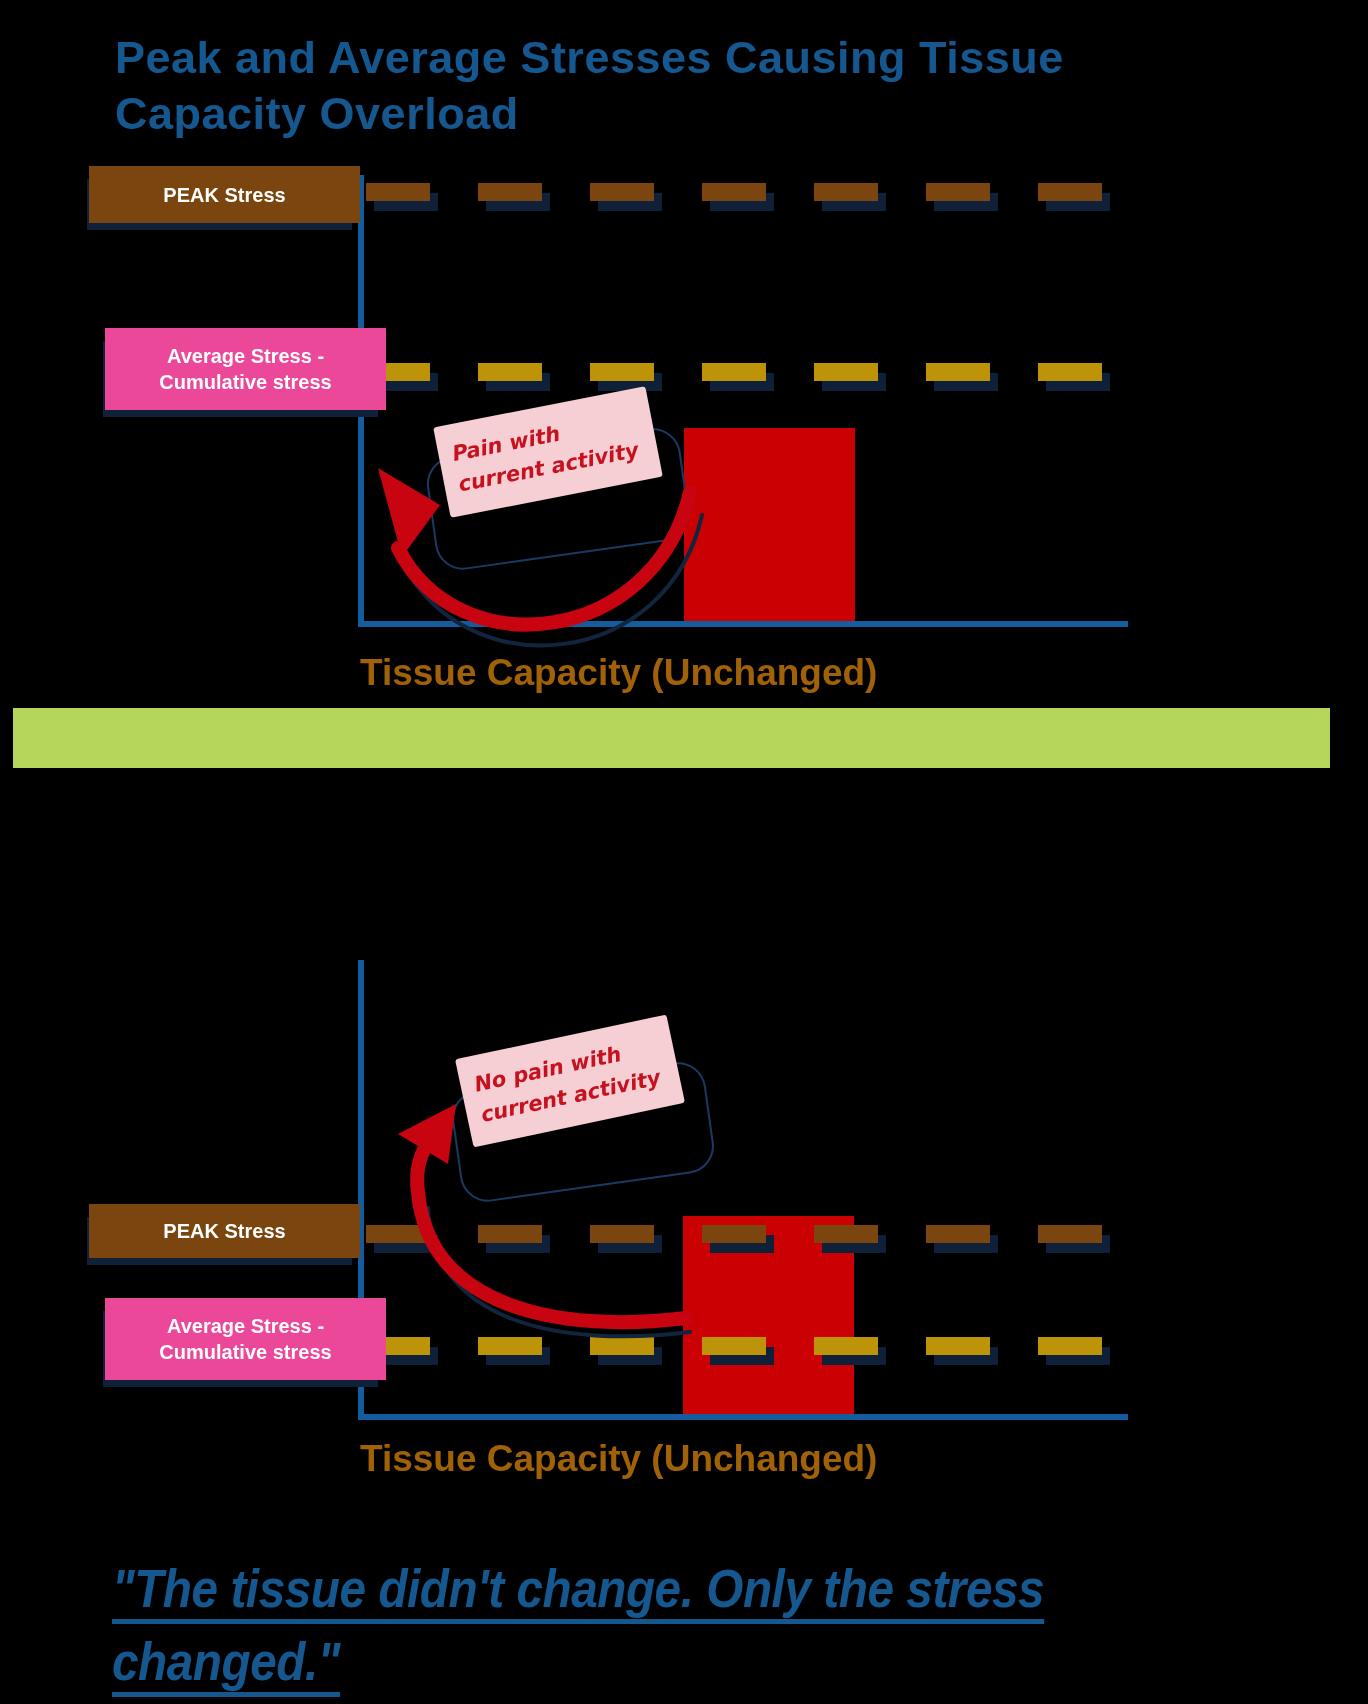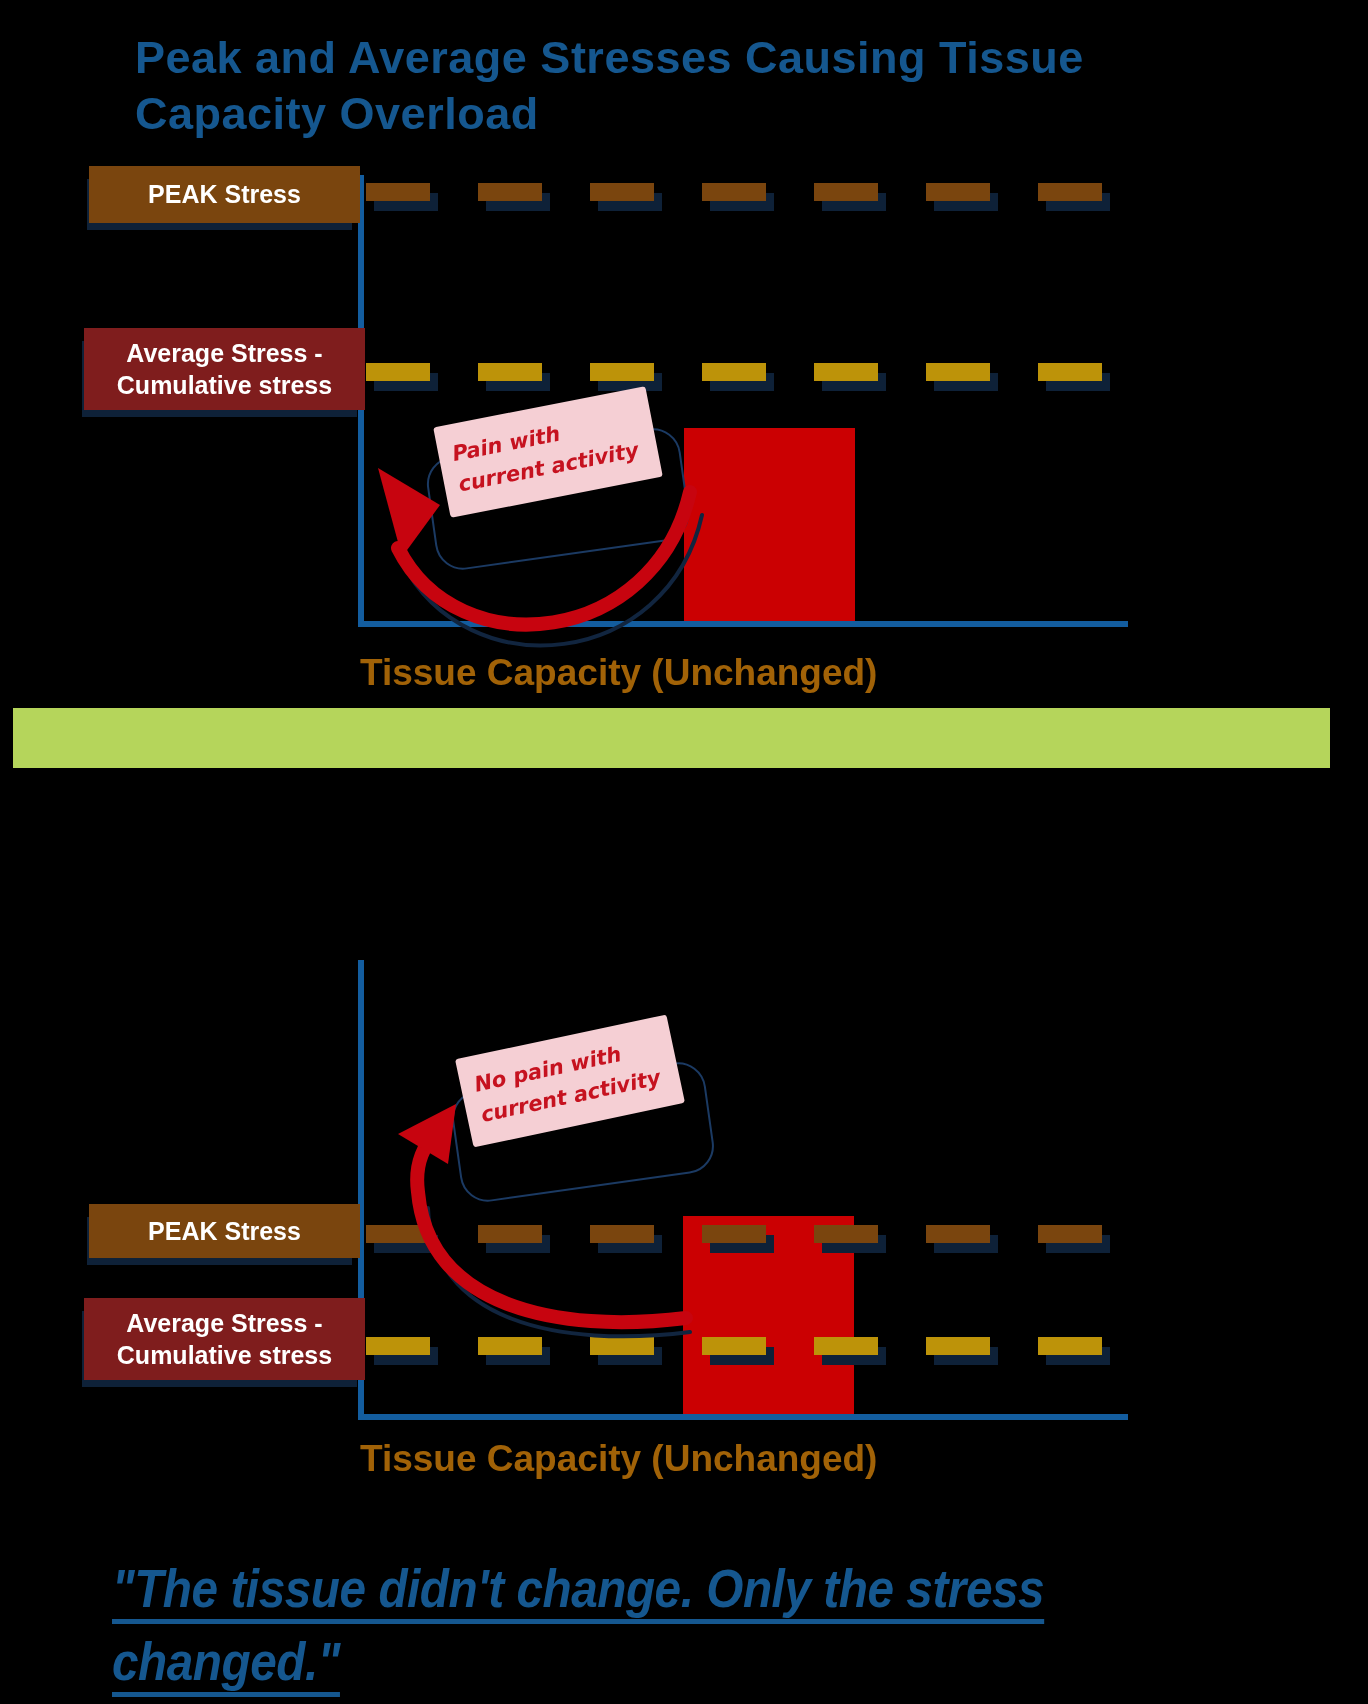--- a/index.html
+++ b/index.html
@@ -2,39 +2,39 @@
 <html><head>
 <meta charset="utf-8">
 <style>
   html,body{margin:0;padding:0;background:#000;}
   .canvas{
     position:relative;width:1368px;height:1704px;background:#000000;
     overflow:hidden;font-family:"Liberation Sans",sans-serif;
   }
   .title{
     position:absolute;left:115px;width:1085px;
-    font-size:45px;font-weight:800;color:#15578F;line-height:1.24;letter-spacing:.5px;margin-left:20px;
+    font-size:45px;font-weight:800;color:#15578F;line-height:1.24;letter-spacing:.5px;
   }
   #title1{top:30px;}
   #title2{top:856px;}
 
   .axis-v{position:absolute;width:6px;background:#135D9F;z-index:3;}
   #axis-v1{left:358px;top:175px;height:452px;}
   #axis-v2{left:358px;top:960px;height:460px;}
   .axis-h{position:absolute;height:6px;background:#135D9F;z-index:3;}
   #axis-h1{left:358px;top:621px;width:770px;}
   #axis-h2{left:358px;top:1414px;width:770px;}
 
   .label-box{
     position:absolute;display:flex;align-items:center;justify-content:center;
-    color:#FFFFFF;font-weight:700;font-size:25px;text-align:center;line-height:1.3;
+    color:#FFFFFF;font-weight:700;font-size:20px;text-align:center;line-height:1.3;
     z-index:4;box-shadow:-5px 10px 0 -3px #0E2138;
   }
   .peak-box{background:#7A450E;}
-  .avg-box{background:#7f1d1d;padding:0 10px;box-sizing:border-box;}
+  .avg-box{background:#ec4899;padding:0 10px;box-sizing:border-box;margin-left:21px;}
   #peak-box1{left:89px;top:166px;width:271px;height:57px;}
   #avg-box1{left:84px;top:328px;width:281px;height:82px;}
   #peak-box2{left:89px;top:1204px;width:271px;height:54px;}
   #avg-box2{left:84px;top:1298px;width:281px;height:82px;}
 
   .dash-row{position:absolute;width:744px;height:18px;z-index:3;}
   .dash-row::before{
     content:"";position:absolute;left:8px;top:10px;width:100%;height:18px;
     background:repeating-linear-gradient(90deg,#0E2138 0 64px,transparent 64px 112px);
   }

